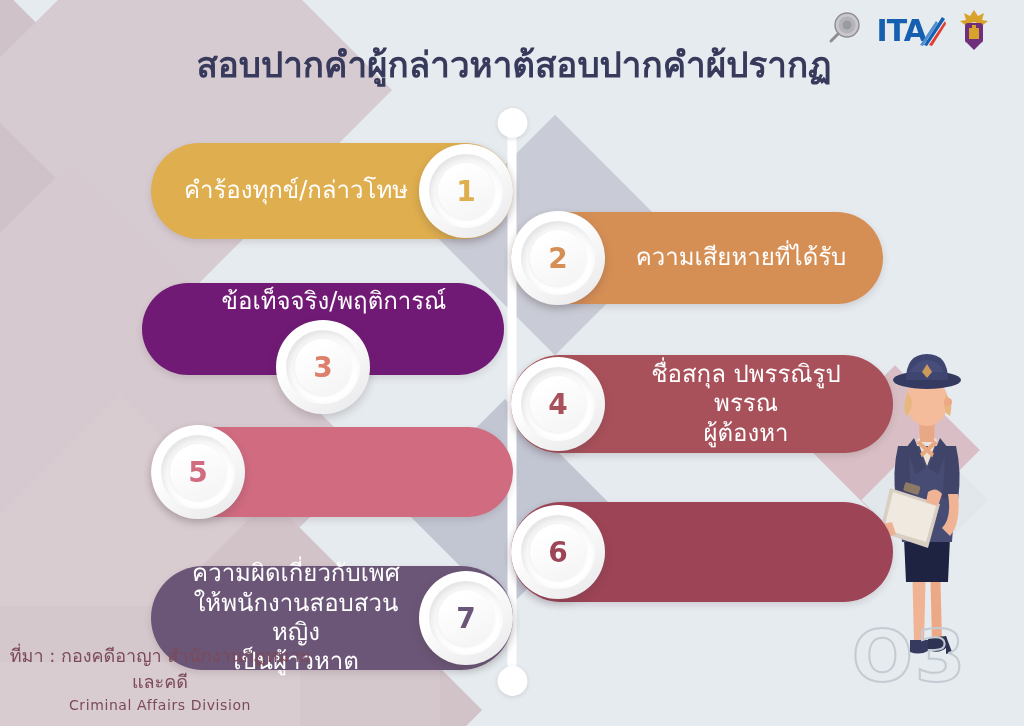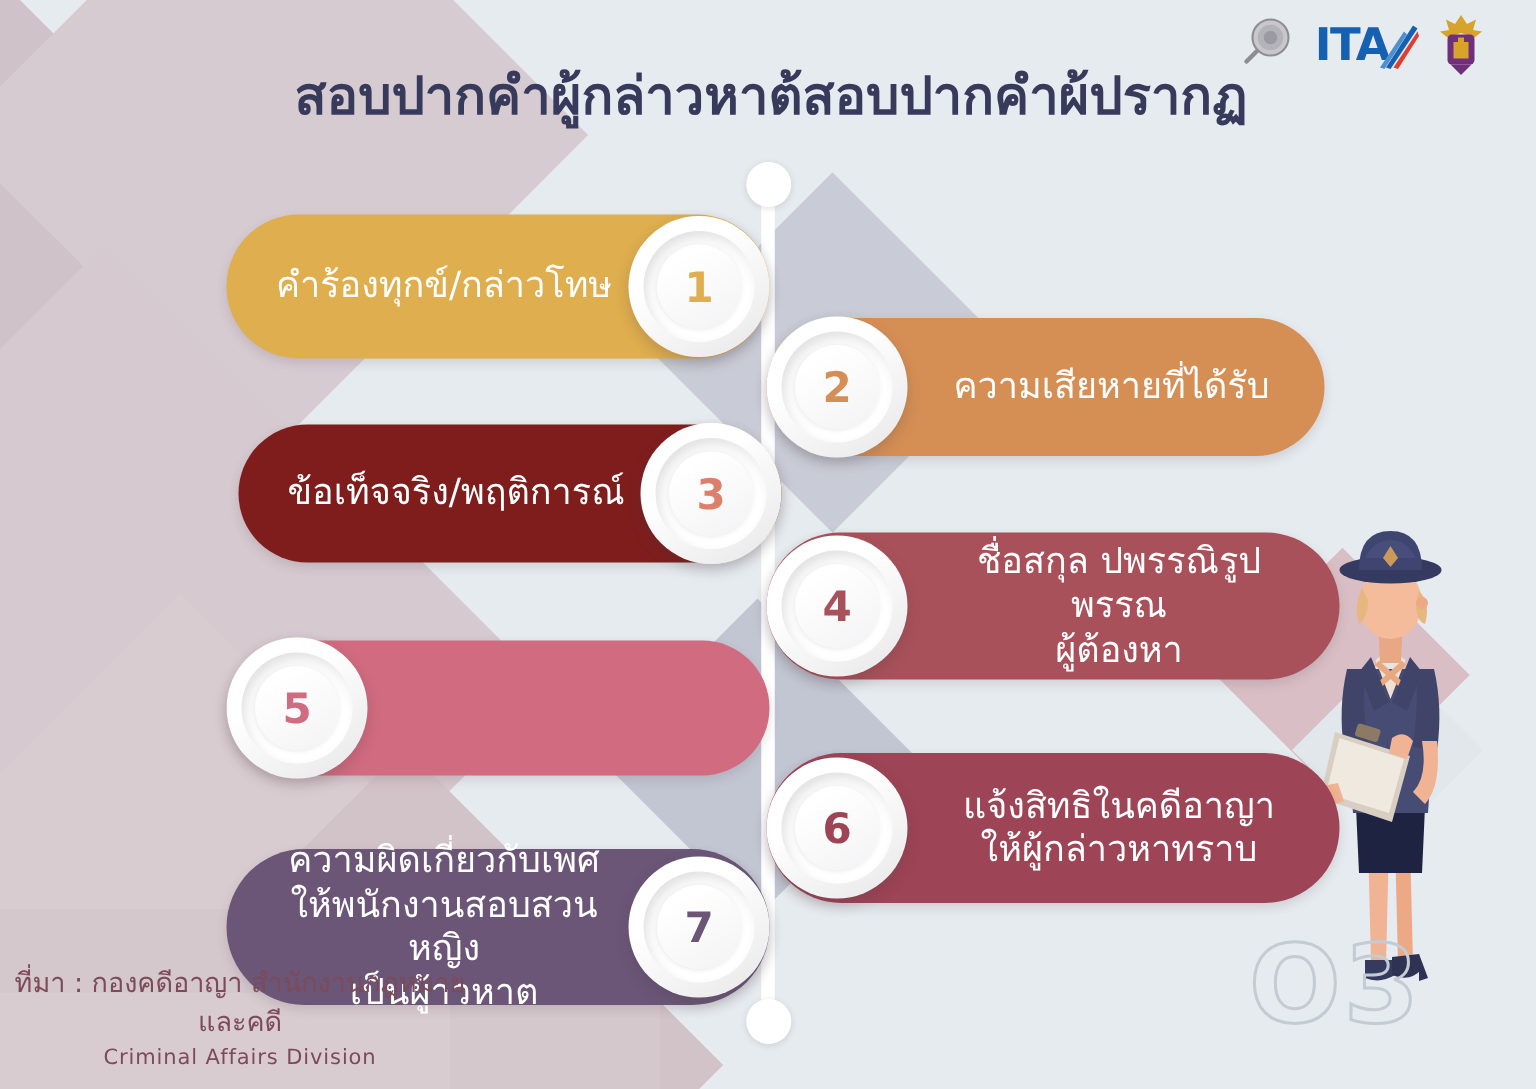--- a/index.html
+++ b/index.html
@@ -107,21 +107,21 @@
     position:relative; z-index:3;
     font-size:28px; font-weight:bold;
     font-family:"DejaVu Sans","Liberation Sans",sans-serif;
   }
 
   
   .officer { position:absolute; right:16px; top:342px; z-index:3; }
 
   
   .page-num {
-    position:absolute; right:60px; bottom:28px; z-index:3;
+    position:absolute; right:41px; bottom:28px; z-index:3;
     font-size:72px; font-weight:bold;
     color:transparent;
     -webkit-text-stroke:2px #c3cbd3;
     letter-spacing:2px;
     font-family:"DejaVu Sans","Liberation Sans",sans-serif;
   }
 
   
   .footer {
     position:absolute; left:0; bottom:10px; width:320px; z-index:5;
@@ -199,21 +199,21 @@
       </div>
       <div class="pill right" style="top: 212px; left: 511px; width: 372px; height: 92px; background: rgb(213, 143, 85);">
         <div class="pill-text">ความเสียหายที่ได้รับ</div>
         <div class="num-wrap">
           <div class="num-ring-outer"></div>
           <div class="num-ring-mid"></div>
           <div class="num-ring-inner"></div>
           <div class="num-text" style="color: rgb(213, 143, 85);">2</div>
         </div>
       </div>
-      <div class="pill left" style="top: 283px; left: 159px; width: 362px; height: 92px; background: #7f1d1d;">
+      <div class="pill left" style="top: 283px; left: 142px; width: 362px; height: 92px; background: #701a75; flex-direction: column;">
         <div class="pill-text">ข้อเท็จจริง/พฤติการณ์</div>
         <div class="num-wrap">
           <div class="num-ring-outer"></div>
           <div class="num-ring-mid"></div>
           <div class="num-ring-inner"></div>
           <div class="num-text" style="color: rgb(221, 127, 107);">3</div>
         </div>
       </div>
       <div class="pill right" style="top: 355px; left: 511px; width: 382px; height: 98px; background: rgb(169, 81, 90);">
         <div class="pill-text">ชื่อสกุล ปพรรณิรูปพรรณ
@@ -227,22 +227,20 @@
       </div>
       <div class="pill left" style="top: 427px; left: 151px; width: 362px; height: 90px; background: rgb(209, 107, 128);">
         <div class="num-wrap">
           <div class="num-ring-outer"></div>
           <div class="num-ring-mid"></div>
           <div class="num-ring-inner"></div>
           <div class="num-text" style="color: rgb(209, 107, 128);">5</div>
         </div>
       </div>
       <div class="pill right" style="top: 502px; left: 511px; width: 382px; height: 100px; background: rgb(157, 68, 86);">
-        <div class="pill-text">แจ้งสิทธิในคดีอาญา
-ให้ผู้กล่าวหาทราบ</div>
         <div class="num-wrap">
           <div class="num-ring-outer"></div>
           <div class="num-ring-mid"></div>
           <div class="num-ring-inner"></div>
           <div class="num-text" style="color: rgb(157, 68, 86);">6</div>
         </div>
       </div>
       <div class="pill left" style="top: 566px; left: 151px; width: 362px; height: 104px; background: rgb(107, 86, 119);">
         <div class="pill-text">ความผิดเกี่ยวกับเพศ
 ให้พนักงานสอบสวนหญิง

